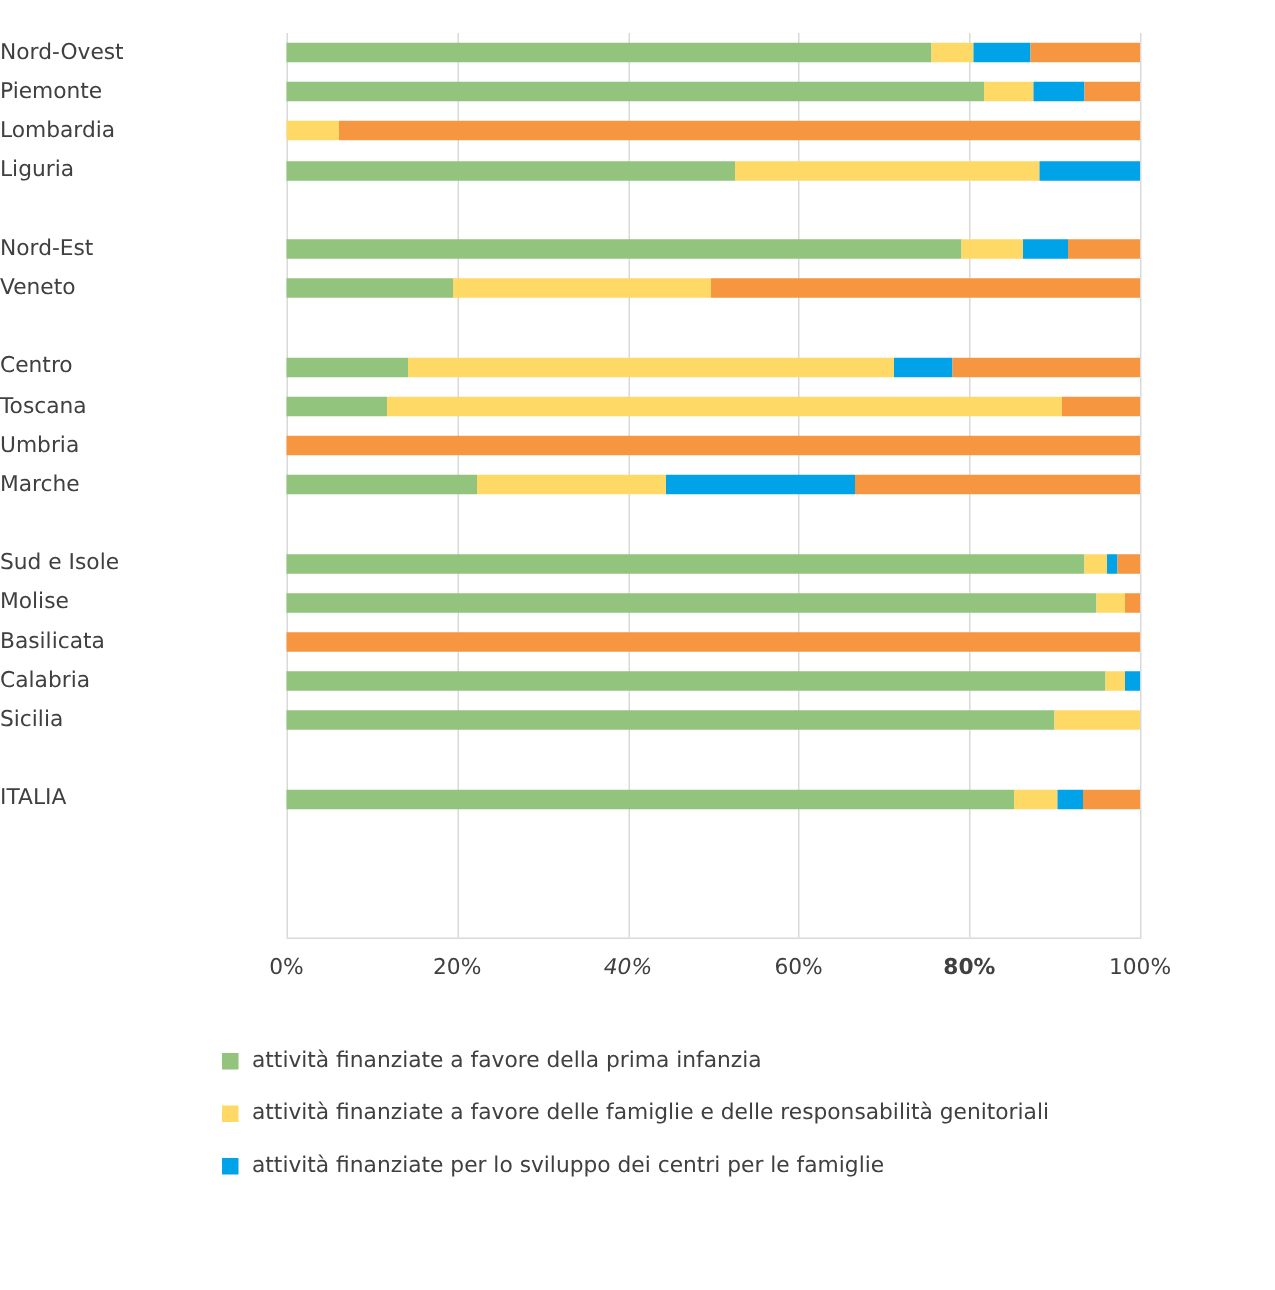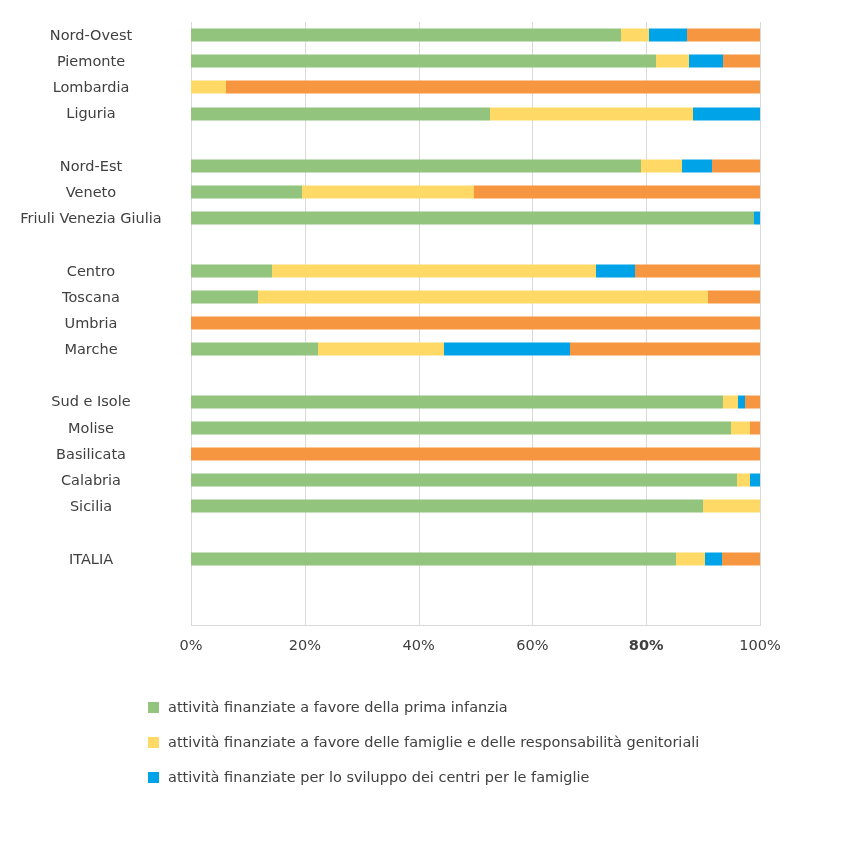--- a/index.html
+++ b/index.html
@@ -12,21 +12,21 @@
   }
   #chart-root{position:relative;width:850px;height:860px;box-sizing:border-box;}
 
   
   .plot-wrap{position:absolute;left:0;top:0;width:850px;height:672px;}
   .rows{position:absolute;left:0;top:22px;width:850px;}
   .row{height:26.2px;display:flex;align-items:center;}
   .row.spacer{height:26.2px;}
   .cat-label{
     width:191px;box-sizing:border-box;padding-right:9px;
-    text-align:center;font-size:14.5px;color:#404040;white-space:nowrap;
+    text-align:left;font-size:14.5px;color:#404040;white-space:nowrap;
     line-height:1;
   }
   .bar-area{position:relative;width:569px;height:26.2px;}
   .bar{position:absolute;left:0;top:50%;transform:translateY(-50%);
        height:13px;width:100%;display:flex;}
   .seg{height:100%;}
 
   
   .grid{position:absolute;left:191px;top:22px;width:569px;height:603px;pointer-events:none;}
   .gline{position:absolute;top:0;bottom:0;width:1px;background:#d9d9d9;}
@@ -116,29 +116,20 @@
         <div class="row">
           <div class="cat-label">Veneto</div>
           <div class="bar-area">
             <div class="bar">
               <div class="seg" title="attività finanziate a favore della prima infanzia: 19.5%" style="width: 19.5%; background: rgb(146, 196, 125);"></div>
               <div class="seg" title="attività finanziate a favore delle famiglie e delle responsabilità genitoriali: 30.2%" style="width: 30.2%; background: rgb(255, 217, 102);"></div>
               <div class="seg" title="attività finanziate a favore della natalità: 50.3%" style="width: 50.3%; background: rgb(247, 150, 64);"></div>
             </div>
           </div>
         </div>
-        <div class="row">
-          <div class="cat-label">Friuli Venezia Giulia</div>
-          <div class="bar-area">
-            <div class="bar">
-              <div class="seg" title="attività finanziate a favore della prima infanzia: 99%" style="width: 99%; background: rgb(146, 196, 125);"></div>
-              <div class="seg" title="attività finanziate per lo sviluppo dei centri per le famiglie: 1%" style="width: 1%; background: rgb(0, 162, 232);"></div>
-            </div>
-          </div>
-        </div>
         <div class="row spacer">
           <div class="cat-label"></div>
           <div class="bar-area"></div>
         </div>
         <div class="row">
           <div class="cat-label">Centro</div>
           <div class="bar-area">
             <div class="bar">
               <div class="seg" title="attività finanziate a favore della prima infanzia: 14.2%" style="width: 14.2%; background: rgb(146, 196, 125);"></div>
               <div class="seg" title="attività finanziate a favore delle famiglie e delle responsabilità genitoriali: 57%" style="width: 57%; background: rgb(255, 217, 102);"></div>
@@ -241,21 +232,21 @@
               <div class="seg" title="attività finanziate per lo sviluppo dei centri per le famiglie: 3%" style="width: 3%; background: rgb(0, 162, 232);"></div>
               <div class="seg" title="attività finanziate a favore della natalità: 6.7%" style="width: 6.7%; background: rgb(247, 150, 64);"></div>
             </div>
           </div>
         </div>
       </div>
     <div class="axis-base"></div>
     <div class="xaxis" id="xaxis">
         <div class="xtick" style="left: 0px;">0%</div>
         <div class="xtick" style="left: 113.8px;">20%</div>
-        <div class="xtick" style="left: 227.6px;">40%</div>
+        <div class="xtick" style="left: 227.6px; font-style: italic;">40%</div>
         <div class="xtick" style="left: 341.4px;">60%</div>
         <div class="xtick" style="left: 455.2px; font-weight: bold;">80%</div>
         <div class="xtick" style="left: 569px;">100%</div>
       </div>
   </div>
 
   <div class="legend" id="legend">
       <div class="legend-item">
         <span class="swatch" style="background: rgb(146, 196, 125);"></span>
         <span class="legend-text">attività finanziate a favore della prima infanzia</span>

